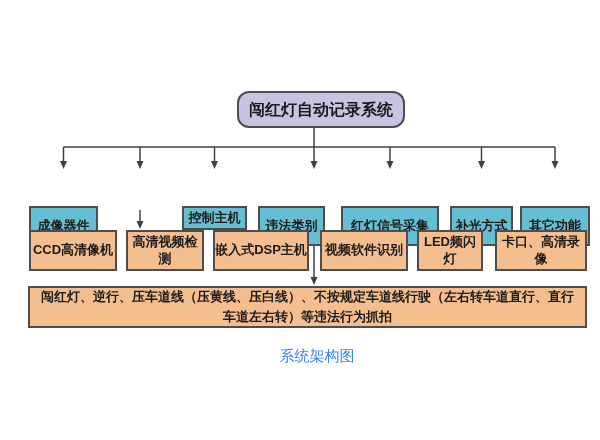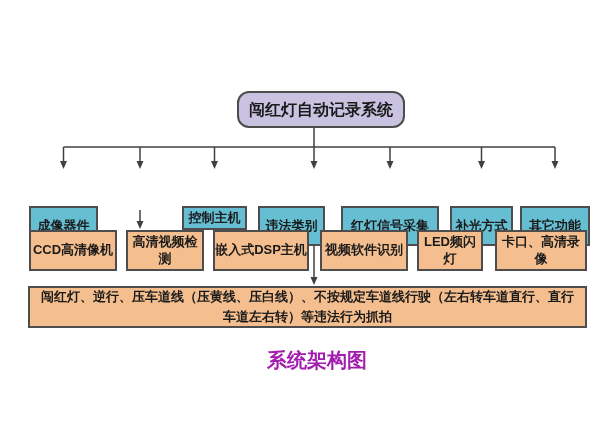--- a/index.html
+++ b/index.html
@@ -23,21 +23,21 @@
   .node{
     position:absolute;box-sizing:border-box;border:2px solid var(--box-border);
     display:flex;align-items:center;justify-content:center;text-align:center;
     font-weight:bold;line-height:1.25;
   }
   .node-root{background:var(--root-fill);font-size:16px;border-radius:12px;}
   .node-module{background:var(--module-fill);font-size:13px;margin-top:36px;}
   .node-device{background:var(--device-fill);font-size:13px;}
   .node-wide{background:var(--device-fill);font-size:13px;line-height:1.55;padding:2px 10px;}
   .caption{
-    position:absolute;font-size:20px;font-weight:bold;color:#a21caf;
+    position:absolute;font-size:15px;font-weight:normal;color:#3b82f6;
     transform:translateX(-50%);white-space:nowrap;
   }
 </style>
 </head>
 <body>
 
 <div class="canvas">
 
   <svg class="connectors" viewBox="0 0 600 440" xmlns="http://www.w3.org/2000/svg">
 

